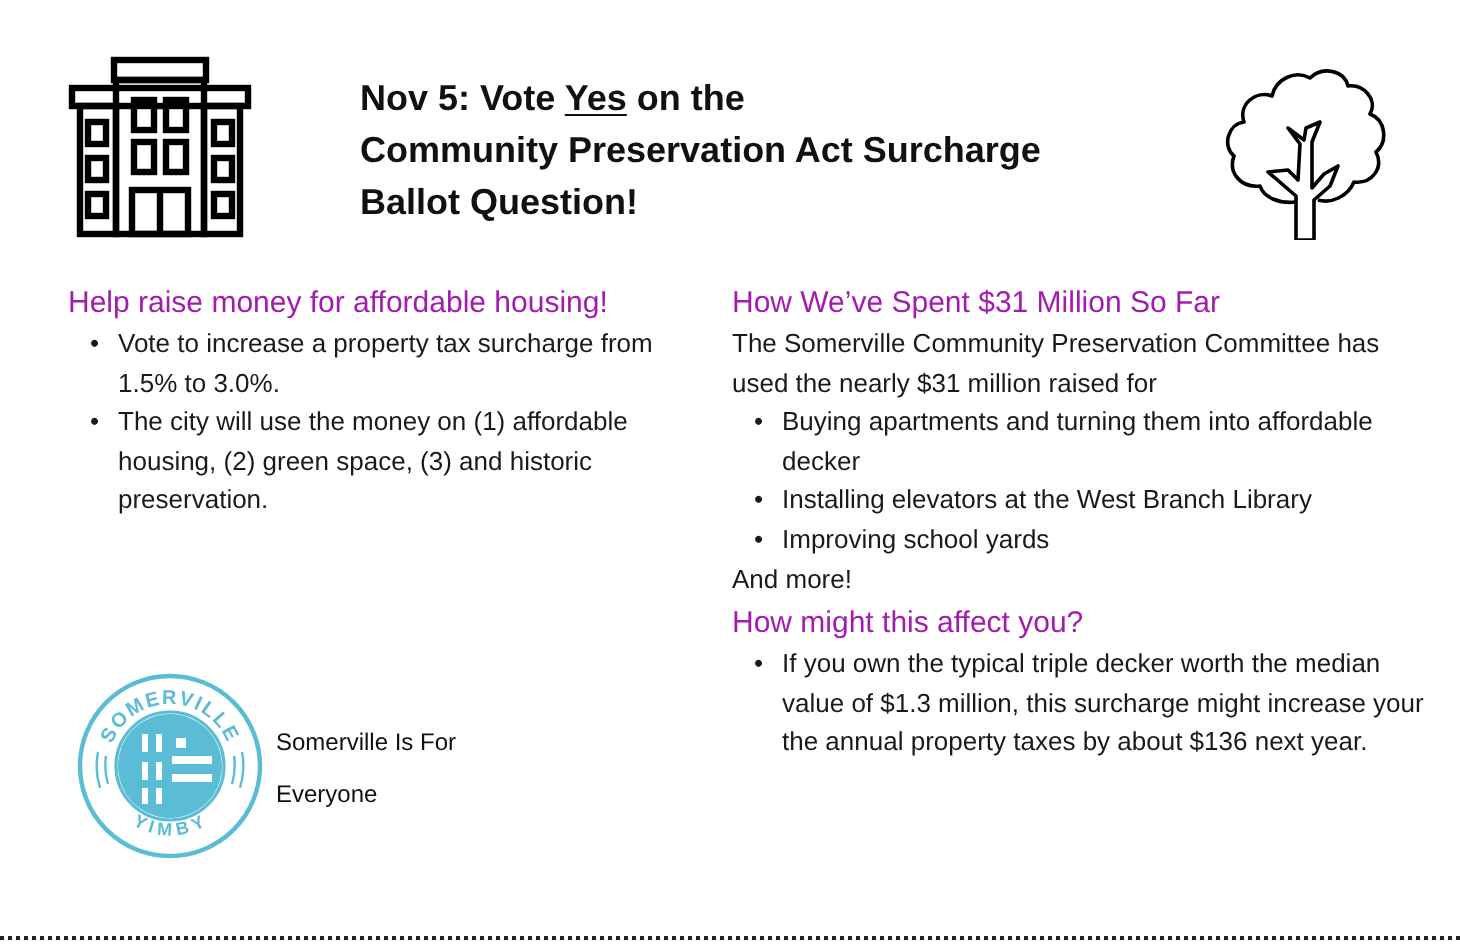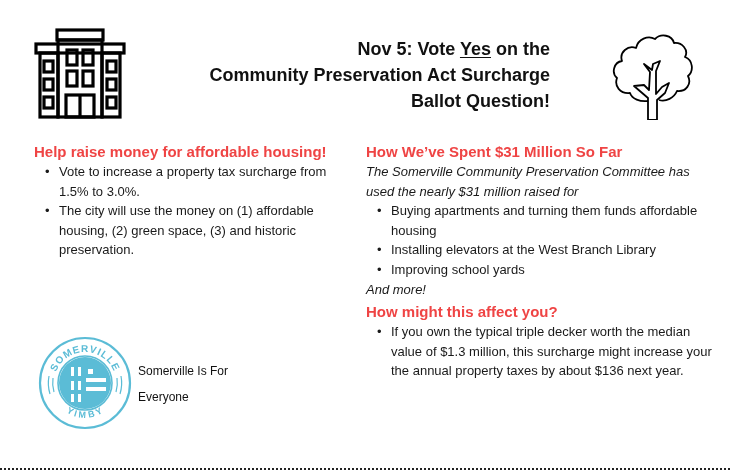--- a/index.html
+++ b/index.html
@@ -1,30 +1,30 @@
 <!DOCTYPE html>
 <html><head>
 <meta charset="utf-8">
 <style>
   html, body { margin: 0; padding: 0; background: #ffffff; }
   body { width: 730px; height: 474px; position: relative; overflow: hidden;
          font-family: "Liberation Sans", sans-serif; color: #111; }
-  .title { position: absolute; left: 180px; width: 370px; top: 36px; text-align: right;
+  .title { position: absolute; left: 180px; width: 370px; top: 36px; text-align: left;
            font-weight: bold; font-size: 18px; line-height: 26px; color: #111; }
   .title u { text-decoration: underline; text-underline-offset: 2px; }
   .bldg { position: absolute; left: 34px; top: 28px; width: 92px; height: 92px; }
   .tree { position: absolute; left: 612px; top: 24px; width: 84px; height: 96px; }
   .col { position: absolute; font-size: 13px; line-height: 19.6px; color: #1a1a1a; }
-  .col h2 { margin: 0; font-size: 15px; font-weight: bold; line-height: 20px; color: #ef4444; }
+  .col h2 { margin: 0; font-size: 15px; font-weight: normal; line-height: 20px; color: #a21caf; }
   .col ul { margin: 0; padding-left: 25px; list-style: none; }
   .col li { position: relative; }
   .col li::before { content: "\2022"; position: absolute; left: -14px; top: 0; }
   .left { left: 34px; top: 142px; width: 310px; }
   .right { left: 366px; top: 142px; width: 348px; }
-  .right p { margin: 0; font-style: italic; }
+  .right p { margin: 0; }
   .right h2.second { margin-top: 3px; }
   .logo { position: absolute; left: 38px; top: 336px; width: 94px; height: 94px; }
   .tagline { position: absolute; left: 138px; top: 358px; font-size: 12px; line-height: 26px; color: #111; }
   .dotline { position: absolute; left: 0; top: 468px; width: 730px; height: 0;
              border-top: 2px dotted #222; }
 </style>
 </head>
 <body>
 
 <svg class="bldg" viewBox="0 0 92 92">
@@ -67,21 +67,21 @@
   <ul>
     <li>Vote to increase a property tax surcharge from 1.5% to 3.0%.</li>
     <li>The city will use the money on (1)  affordable housing, (2) green space, (3) and historic preservation.</li>
   </ul>
 </div>
 
 <div class="col right">
   <h2>How We’ve Spent $31 Million So Far</h2>
   <p>The Somerville Community Preservation Committee has used the nearly $31 million raised for</p>
   <ul>
-    <li>Buying apartments and turning them funds affordable housing</li>
+    <li>Buying apartments and turning them into affordable decker</li>
     <li>Installing elevators at the West Branch Library</li>
     <li>Improving school yards</li>
   </ul>
   <p>And more!</p>
   <h2 class="second">How might this affect you?</h2>
   <ul>
     <li>If you own the typical triple decker worth the median value of $1.3 million, this surcharge might increase your the annual property taxes by about $136 next year.</li>
   </ul>
 </div>
 

